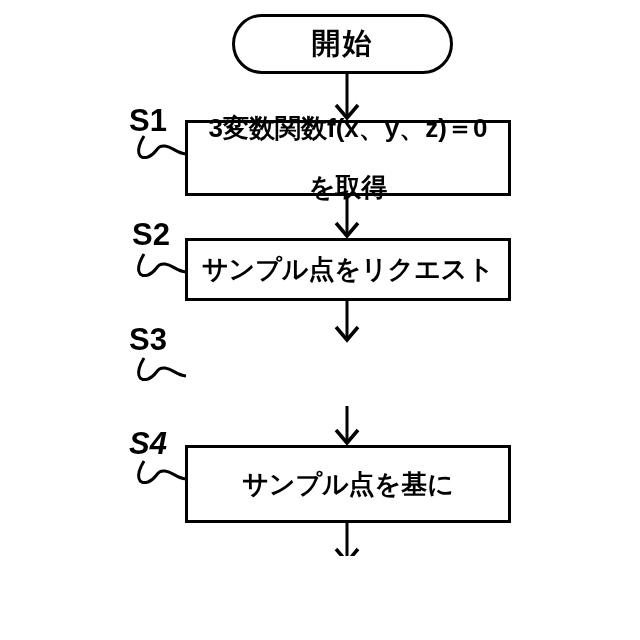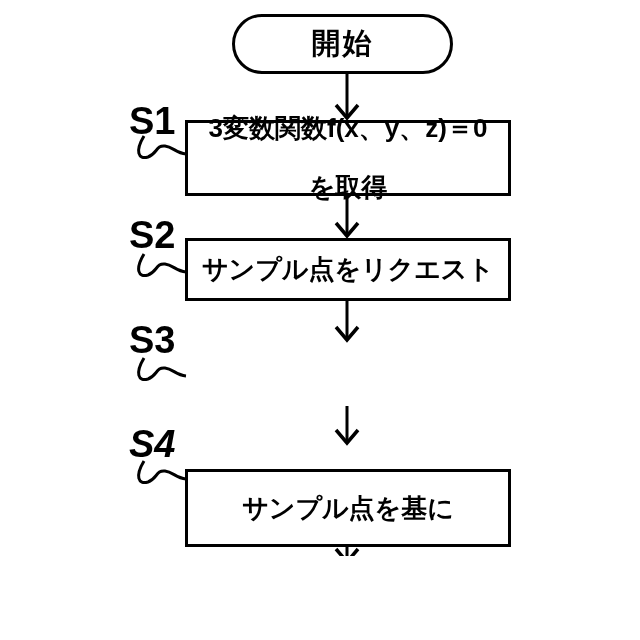--- a/index.html
+++ b/index.html
@@ -24,25 +24,25 @@
     text-align:center;
   }
   .terminal{border-radius:32px;font-size:29px;letter-spacing:2px;}
   .terminal.start{left:232px;top:14px;width:221px;height:60px;}
   .terminal.end{left:238px;top:565px;width:213px;height:63px;}
   .process{left:185px;width:326px;font-size:26px;line-height:35px;}
   .process .line{white-space:nowrap;}
   .pos-s1{top:120px;height:76px;gap:24px;}
   .pos-s2{top:238px;height:63px;}
   .pos-s3{top:342px;height:64px;}
-  .pos-s4{top:469px;height:78px;}
+  .pos-s4{top:445px;height:78px;}
   .step-label{
     position:absolute;left:129px;width:44px;
     color:var(--line,#000);
-    font-size:38px;font-weight:600;line-height:32px;
+    font-size:31px;font-weight:600;line-height:32px;
   }
   .lbl-s1{top:105px;}
   .lbl-s2{top:219px;text-align:center;}
   .lbl-s3{top:324px;}
   .lbl-s4{top:428px;font-style:italic;}
 </style>
 </head>
 <body>
 
 <div class="canvas">

